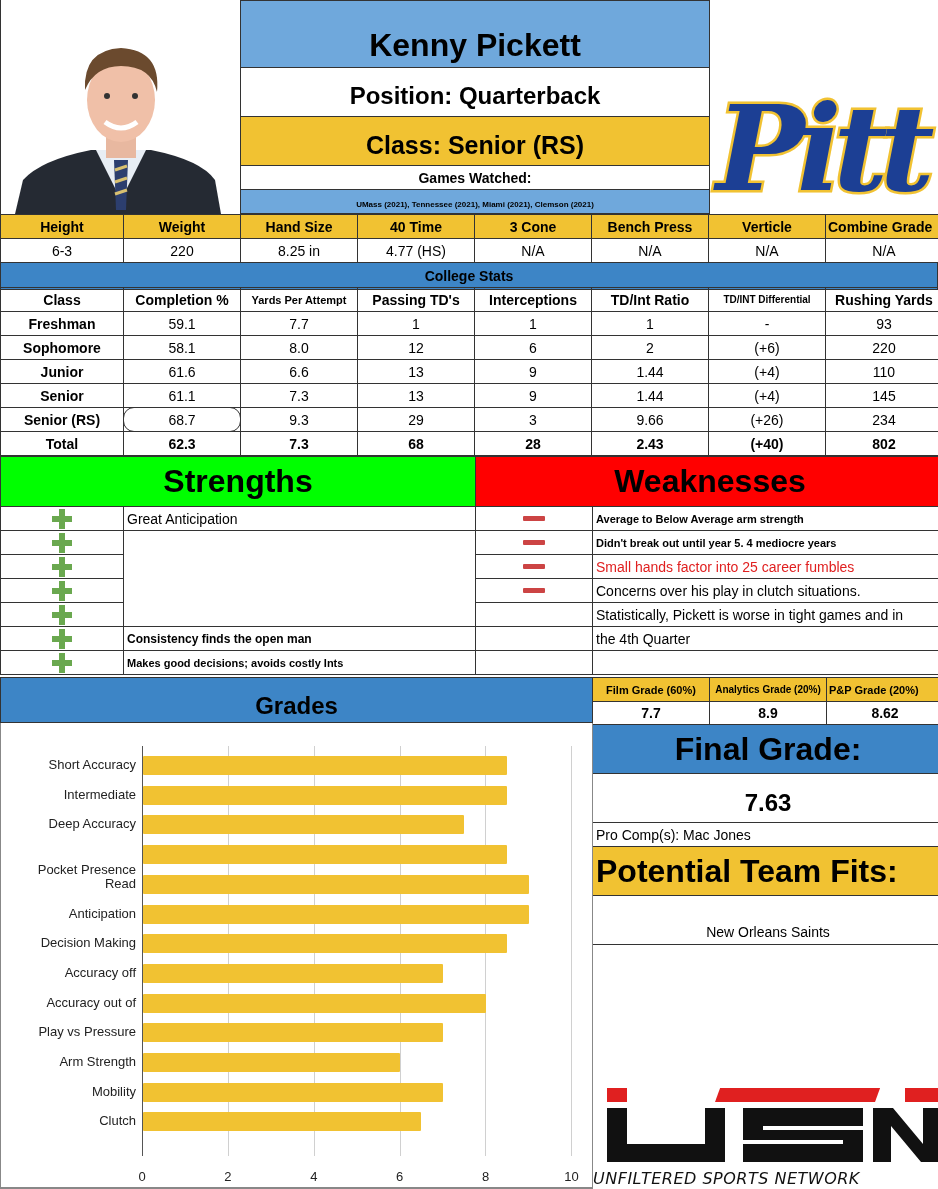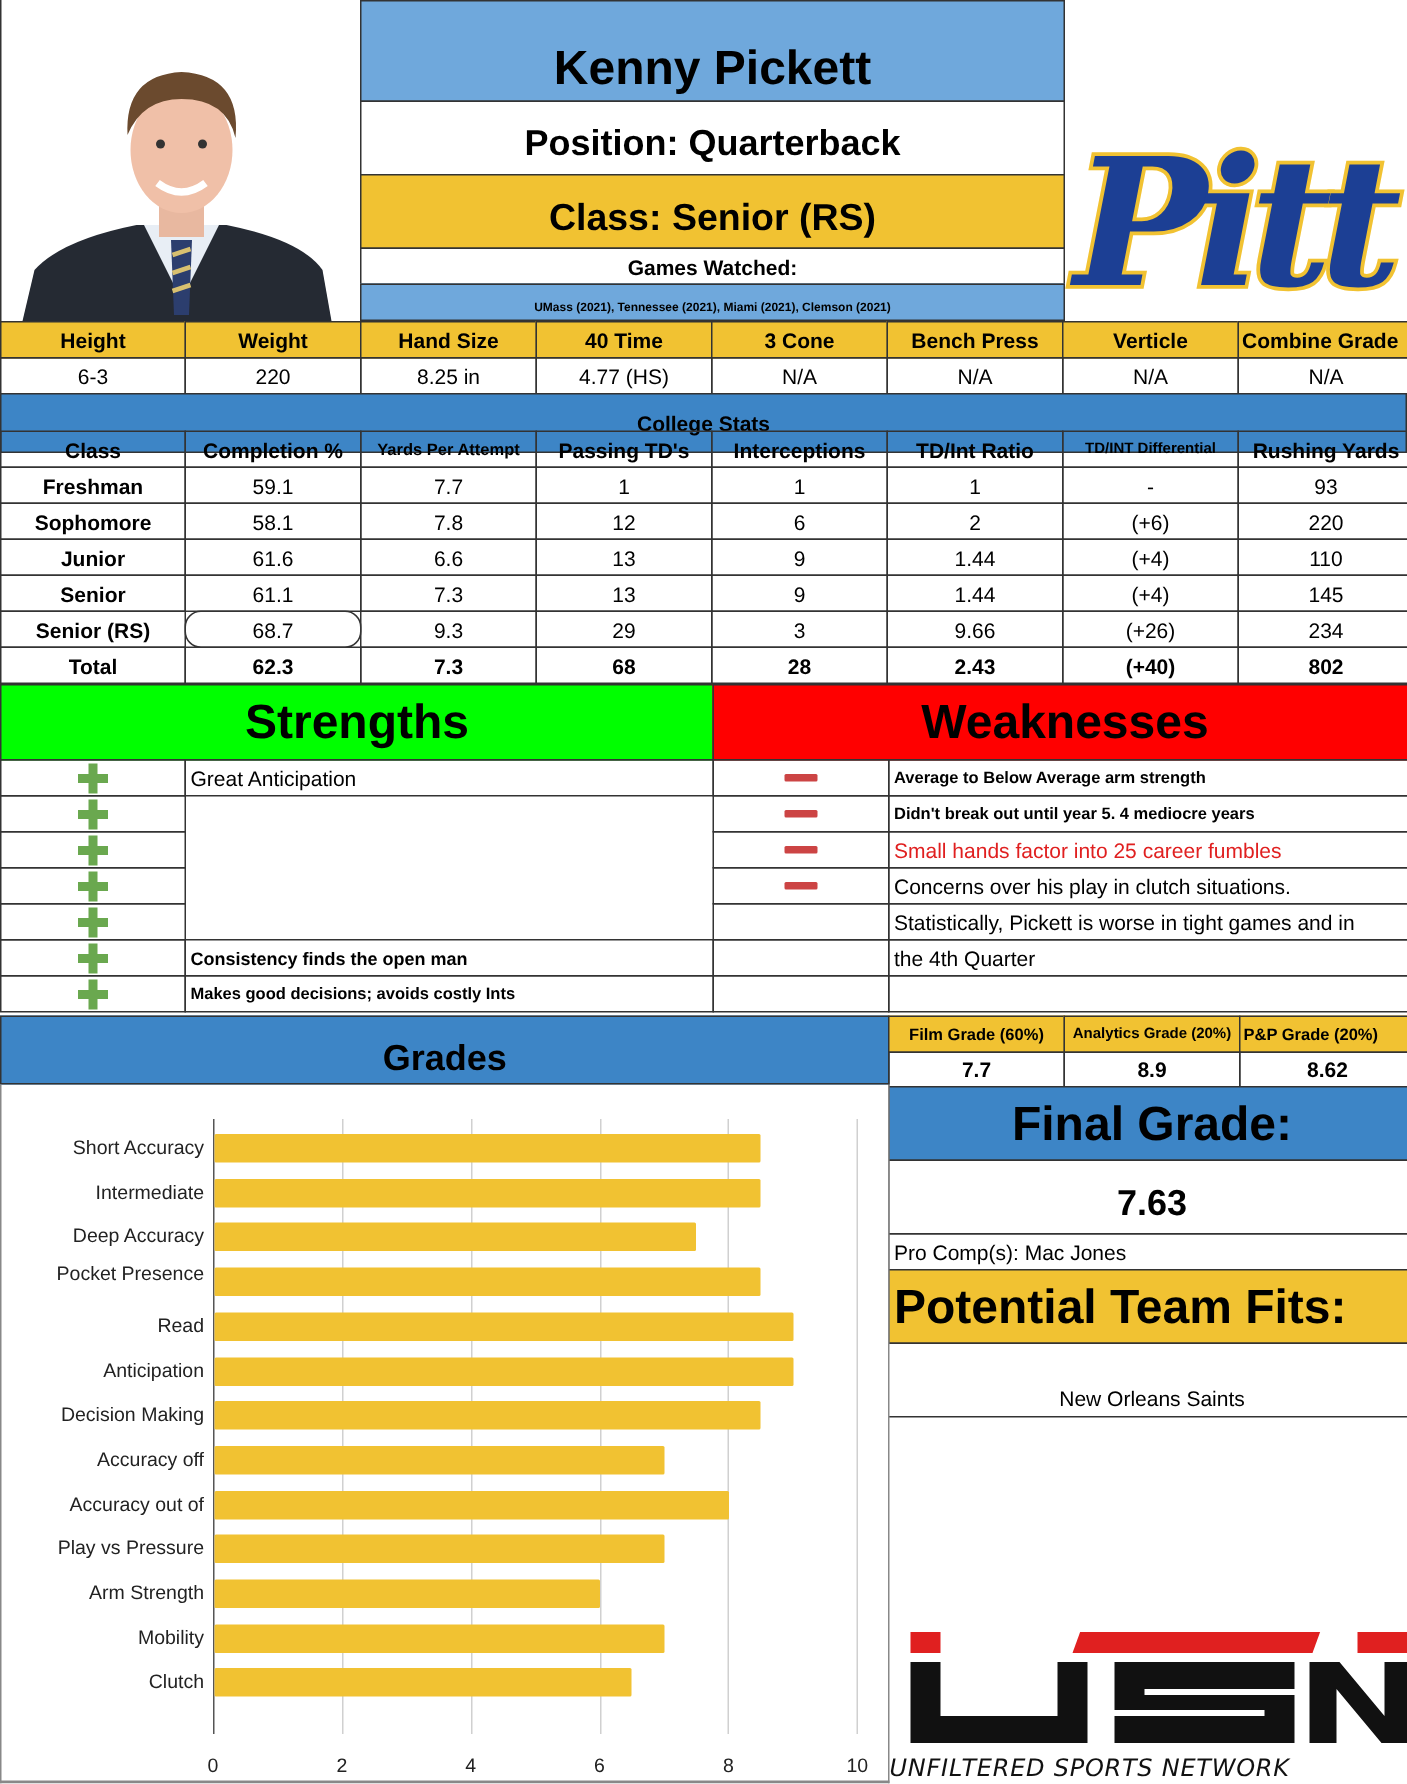--- a/index.html
+++ b/index.html
@@ -65,21 +65,21 @@
   <div class="cell" style="left:0;top:24px;width:124px;height:25px;font-size:14px;">6-3</div>
   <div class="cell" style="left:123px;top:24px;width:118px;height:25px;font-size:14px;">220</div>
   <div class="cell" style="left:240px;top:24px;width:118px;height:25px;font-size:14px;">8.25 in</div>
   <div class="cell" style="left:357px;top:24px;width:118px;height:25px;font-size:14px;">4.77 (HS)</div>
   <div class="cell" style="left:474px;top:24px;width:118px;height:25px;font-size:14px;">N/A</div>
   <div class="cell" style="left:591px;top:24px;width:118px;height:25px;font-size:14px;">N/A</div>
   <div class="cell" style="left:708px;top:24px;width:118px;height:25px;font-size:14px;">N/A</div>
   <div class="cell" style="left:825px;top:24px;width:118px;height:25px;font-size:14px;">N/A</div>
 </div>
 
-<div class="cell blue b" style="left:0;top:262px;width:938px;height:40px;font-size:14px;">College Stats</div>
+<div class="cell blue b" style="left:0;top:262px;width:938px;height:28px;font-size:14px;">College Stats</div>
 
 <div class="abs" style="left:0;top:287px;width:938px;height:170px;">
 
   <div class="cell b" style="left:0;top:0;width:124px;height:25px;font-size:14px;">Class</div>
   <div class="cell b" style="left:123px;top:0;width:118px;height:25px;font-size:14px;">Completion %</div>
   <div class="cell b" style="left:240px;top:0;width:118px;height:25px;font-size:11px;">Yards Per Attempt</div>
   <div class="cell b" style="left:357px;top:0;width:118px;height:25px;font-size:14px;">Passing TD's</div>
   <div class="cell b" style="left:474px;top:0;width:118px;height:25px;font-size:14px;">Interceptions</div>
   <div class="cell b" style="left:591px;top:0;width:118px;height:25px;font-size:14px;">TD/Int Ratio</div>
   <div class="cell b" style="left:708px;top:0;width:118px;height:25px;font-size:10px;">TD/INT Differential</div>
@@ -89,21 +89,21 @@
   <div class="cell" style="left:123px;top:24px;width:118px;height:25px;font-size:14px;">59.1</div>
   <div class="cell" style="left:240px;top:24px;width:118px;height:25px;font-size:14px;">7.7</div>
   <div class="cell" style="left:357px;top:24px;width:118px;height:25px;font-size:14px;">1</div>
   <div class="cell" style="left:474px;top:24px;width:118px;height:25px;font-size:14px;">1</div>
   <div class="cell" style="left:591px;top:24px;width:118px;height:25px;font-size:14px;">1</div>
   <div class="cell" style="left:708px;top:24px;width:118px;height:25px;font-size:14px;">-</div>
   <div class="cell" style="left:825px;top:24px;width:118px;height:25px;font-size:14px;">93</div>
 
   <div class="cell b" style="left:0;top:48px;width:124px;height:25px;font-size:14px;">Sophomore</div>
   <div class="cell" style="left:123px;top:48px;width:118px;height:25px;font-size:14px;">58.1</div>
-  <div class="cell" style="left:240px;top:48px;width:118px;height:25px;font-size:14px;">7.8</div>
+  <div class="cell" style="left:240px;top:48px;width:118px;height:25px;font-size:14px;">8.0</div>
   <div class="cell" style="left:357px;top:48px;width:118px;height:25px;font-size:14px;">12</div>
   <div class="cell" style="left:474px;top:48px;width:118px;height:25px;font-size:14px;">6</div>
   <div class="cell" style="left:591px;top:48px;width:118px;height:25px;font-size:14px;">2</div>
   <div class="cell" style="left:708px;top:48px;width:118px;height:25px;font-size:14px;">(+6)</div>
   <div class="cell" style="left:825px;top:48px;width:118px;height:25px;font-size:14px;">220</div>
 
   <div class="cell b" style="left:0;top:72px;width:124px;height:25px;font-size:14px;">Junior</div>
   <div class="cell" style="left:123px;top:72px;width:118px;height:25px;font-size:14px;">61.6</div>
   <div class="cell" style="left:240px;top:72px;width:118px;height:25px;font-size:14px;">6.6</div>
   <div class="cell" style="left:357px;top:72px;width:118px;height:25px;font-size:14px;">13</div>
@@ -219,21 +219,21 @@
     <div class="grid-line" style="left:343px;height:410px;"></div>
     <div class="grid-line" style="left:429px;height:410px;"></div>
   </div>
   <div id="bars" class="abs" style="left:0;top:0;width:593px;height:466px;">
       <div class="bar-label" style="right: 458px; top: 34px;">Short Accuracy</div>
       <div class="bar" style="left: 142px; top: 33px; height: 19px; width: 364.075px; background: rgb(241, 194, 50);"></div>
       <div class="bar-label" style="right: 458px; top: 63.7px;">Intermediate</div>
       <div class="bar" style="left: 142px; top: 62.7px; height: 19px; width: 364.075px; background: rgb(241, 194, 50);"></div>
       <div class="bar-label" style="right: 458px; top: 93.4px;">Deep Accuracy</div>
       <div class="bar" style="left: 142px; top: 92.4px; height: 19px; width: 321.125px; background: rgb(241, 194, 50);"></div>
-      <div class="bar-label" style="right: 458px; top: 118px;">Pocket Presence</div>
+      <div class="bar-label" style="right: 458px; top: 139px;">Pocket Presence</div>
       <div class="bar" style="left: 142px; top: 122.1px; height: 19px; width: 364.075px; background: rgb(241, 194, 50);"></div>
       <div class="bar-label" style="right: 458px; top: 152.8px;">Read</div>
       <div class="bar" style="left: 142px; top: 151.8px; height: 19px; width: 385.55px; background: rgb(241, 194, 50);"></div>
       <div class="bar-label" style="right: 458px; top: 182.5px;">Anticipation</div>
       <div class="bar" style="left: 142px; top: 181.5px; height: 19px; width: 385.55px; background: rgb(241, 194, 50);"></div>
       <div class="bar-label" style="right: 458px; top: 212.2px;">Decision Making</div>
       <div class="bar" style="left: 142px; top: 211.2px; height: 19px; width: 364.075px; background: rgb(241, 194, 50);"></div>
       <div class="bar-label" style="right: 458px; top: 241.9px;">Accuracy off</div>
       <div class="bar" style="left: 142px; top: 240.9px; height: 19px; width: 299.65px; background: rgb(241, 194, 50);"></div>
       <div class="bar-label" style="right: 458px; top: 271.6px;">Accuracy out of</div>

